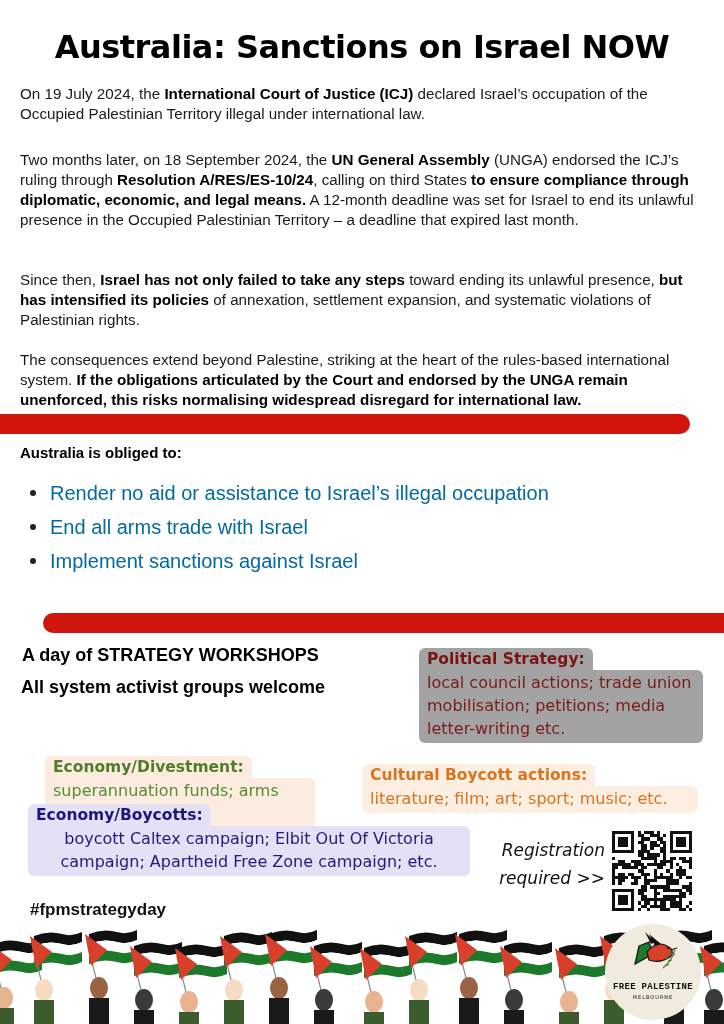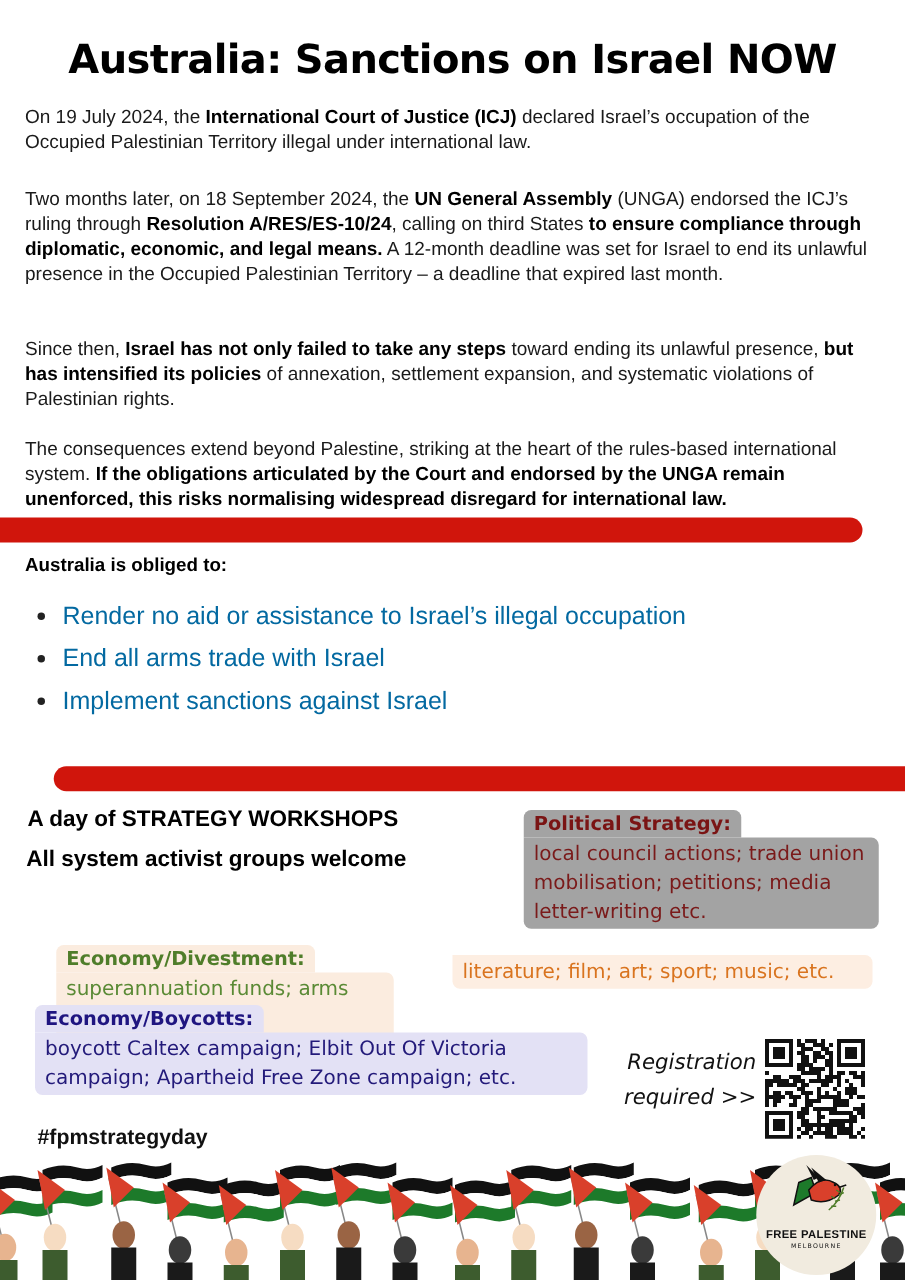--- a/index.html
+++ b/index.html
@@ -51,41 +51,41 @@
   #card-pol .head, #card-pol .body { background: #a3a3a3; margin-left: 34px; }
   #card-pol .head { color: #7a1414; }
   #card-pol .body { color: #7a1a1a; width: 284px; }
 
   #card-cul { left: 362px; top: 764px; }
   #card-cul .head, #card-cul .body { background: #fdeee2; }
   #card-cul .head { color: #d9741f; }
   #card-cul .body { color: #d9741f; width: 336px; }
 
   #card-boy { left: 28px; top: 804px; }
-  #card-boy .head, #card-boy .body { background: #e3e1f5; }
+  #card-boy .head, #card-boy .body { background: #e3e1f5; text-align: center; }
   #card-boy .head { color: #1f1580; }
   #card-boy .body { color: #231a7a; width: 442px; }
 
   .reg {
     position: absolute; left: 490px; top: 836px; width: 115px; text-align: right;
     font-family: "DejaVu Sans", sans-serif; font-style: italic; font-size: 17px; line-height: 28px; color: #111;
   }
   .qr { position: absolute; left: 612px; top: 831px; width: 80px; height: 80px; }
 
   .hashtag { position: absolute; left: 30px; top: 900px; font-size: 17px; font-weight: bold; color: #111; }
 
   .flags { position: absolute; left: 0; top: 928px; width: 724px; height: 96px; }
 
   .logo {
     position: absolute; left: 605px; top: 924px; width: 96px; height: 96px; border-radius: 50%;
     background: #f1ebdf;
   }
   .logo-text {
     position: absolute; left: 0; top: 58px; width: 96px; text-align: center;
-    font-family: Liberation Sans, sans-serif; font-weight: bold; font-size: 9px; color: #111; letter-spacing: 0.3px;
+    font-family: Liberation Mono, monospace; font-weight: bold; font-size: 9px; color: #111; letter-spacing: 0.3px;
   }
   .logo-sub {
     position: absolute; left: 0; top: 70px; width: 96px; text-align: center;
     font-family: "DejaVu Sans", sans-serif; font-size: 5px; letter-spacing: 1px; color: #111;
   }
 </style>
 </head>
 <body>
 
 <div class="title">Australia: Sanctions on Israel NOW</div>
@@ -122,20 +122,21 @@
   <div class="head">Economy/Divestment:</div>
   <div class="body">superannuation funds; arms industry; weapons manufacturers; etc.</div>
 </div>
 
 <div class="card" id="card-pol">
   <div class="head">Political Strategy:</div>
   <div class="body">local council actions; trade union mobilisation; petitions; media letter-writing etc.</div>
 </div>
 
 <div class="card" id="card-cul">
+  <div class="head">Cultural Boycott actions:</div>
   <div class="body">literature; film; art; sport; music; etc.</div>
 </div>
 
 <div class="card" id="card-boy">
   <div class="head">Economy/Boycotts:</div>
   <div class="body">boycott Caltex campaign; Elbit Out Of Victoria campaign; Apartheid Free Zone campaign; etc.</div>
 </div>
 
 <div class="reg">
   <div>Registration</div>

